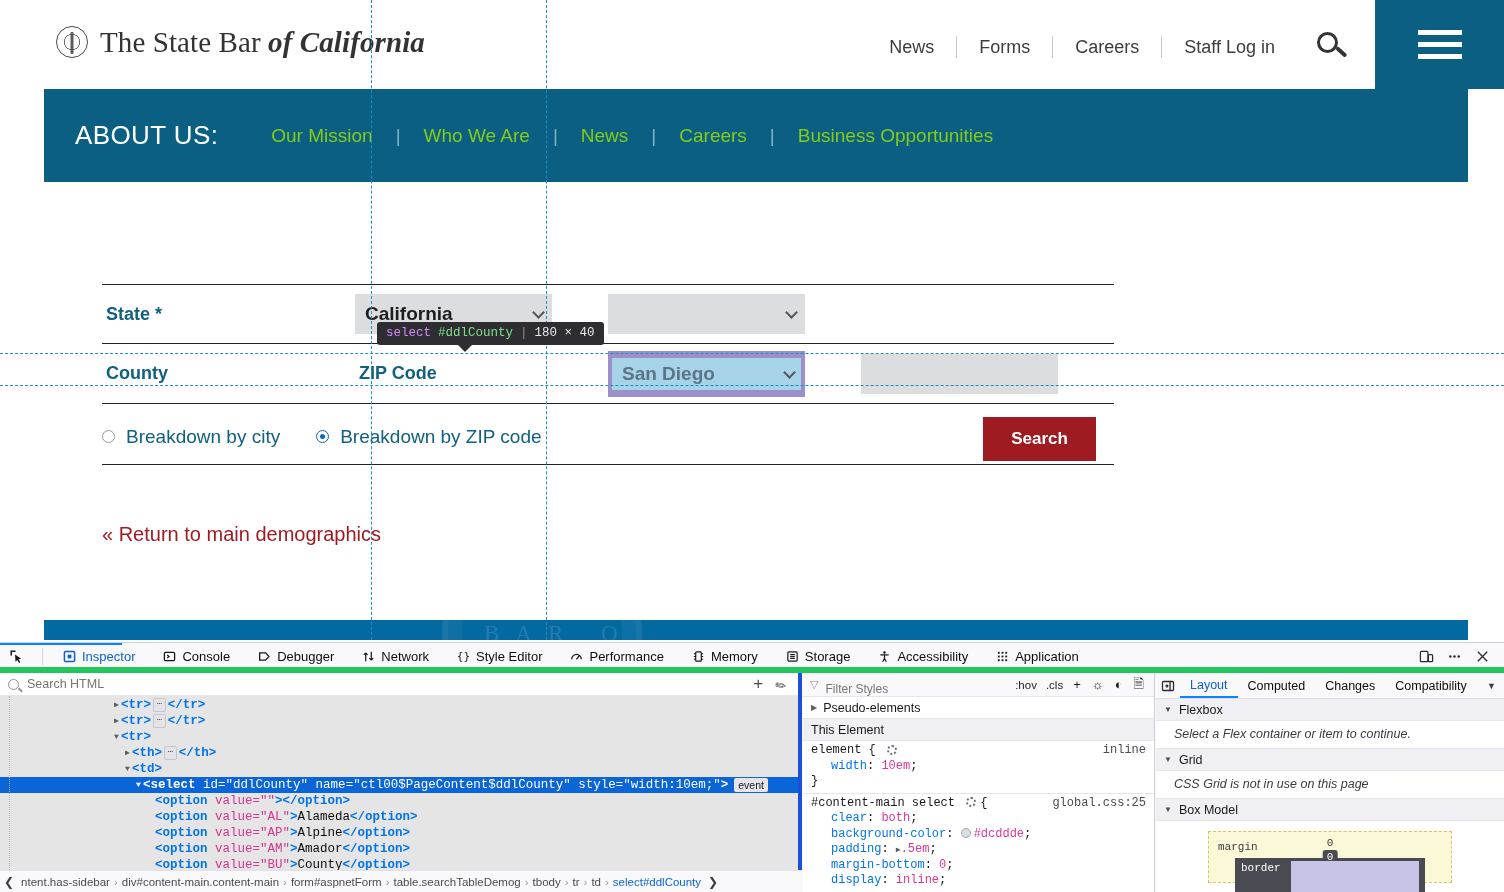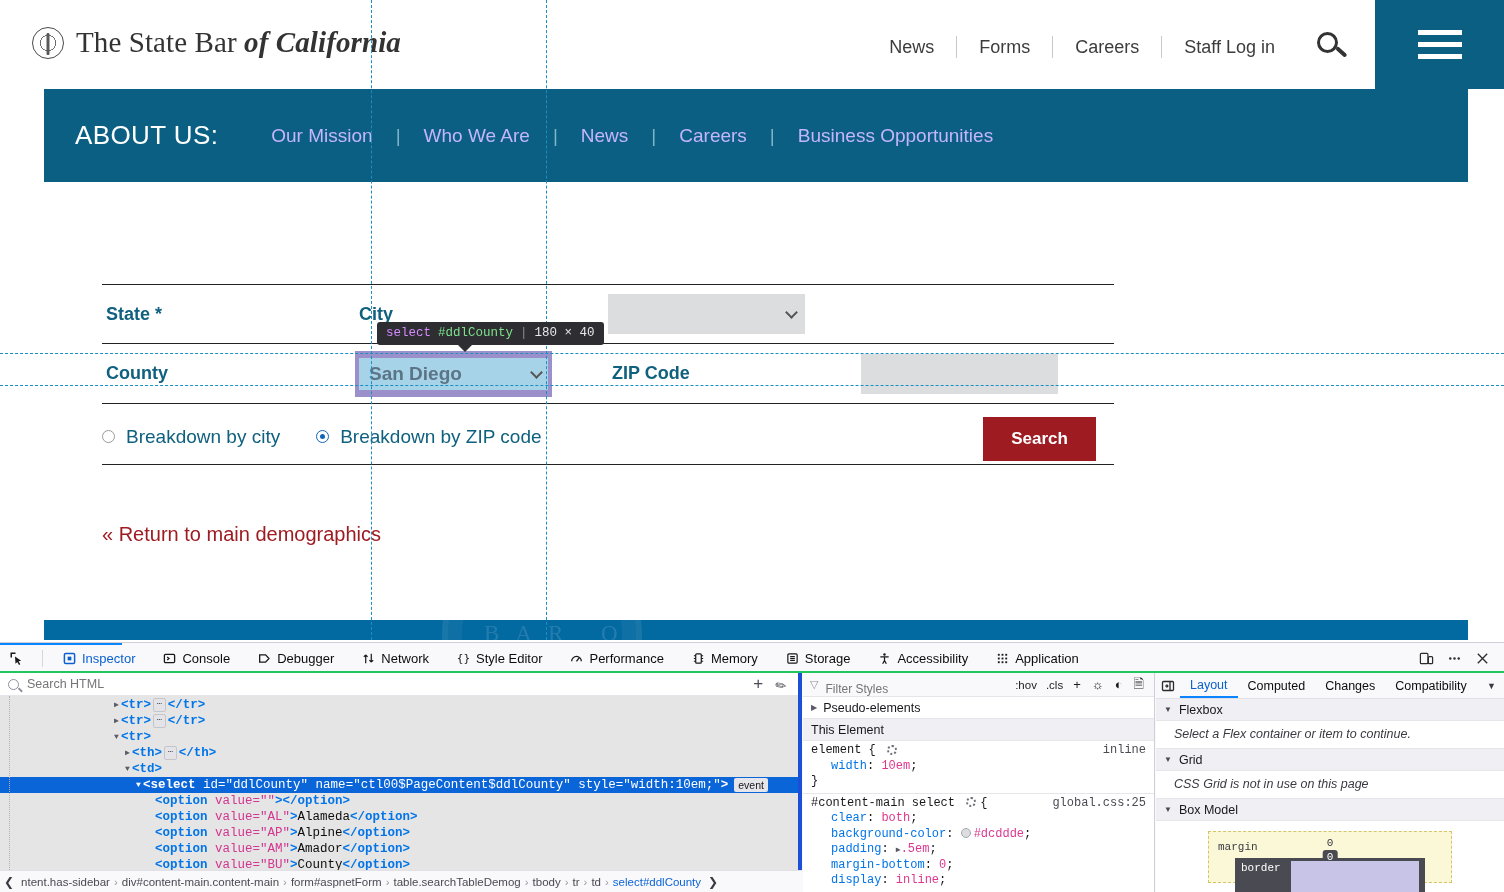--- a/index.html
+++ b/index.html
@@ -17,22 +17,22 @@
     position: absolute; left: 0; top: 0; width: 1504px; height: 640px;
     background: #ffffff; overflow: hidden;
   }
 
   
   .masthead {
     position: absolute; left: 0; top: 0; width: 1375px; height: 89px;
     background: #ffffff;
   }
   .brand {
-    position: absolute; left: 32px; top: 26px;
-    display: flex; align-items: center; gap: 12px;
+    position: absolute; left: 56px; top: 26px;
+    display: flex; gap: 12px;
   }
   .seal {
     width: 32px; height: 32px; border-radius: 50%;
     border: 1.5px solid #4a4a4a;
     background:
       radial-gradient(circle at 50% 50%, #ffffff 0 34%, #6b6b6b 35% 38%, #ffffff 39% 100%);
     position: relative; flex: none;
   }
   .seal::after {
     content: ""; position: absolute; left: 50%; top: 5px;
@@ -75,21 +75,21 @@
   .section-nav {
     position: absolute; left: 44px; top: 89px; width: 1424px; height: 93px;
     background: #0a5f83;
     display: flex; align-items: center; padding-left: 31px;
   }
   .about-label {
     font-size: 26px; color: #ffffff; letter-spacing: 0.4px; font-weight: 300;
     margin-right: 30px; white-space: nowrap;
   }
   .section-nav .nav-items { display: flex; align-items: center; font-size: 19px; }
-  .section-nav .nav-items .lnk { color: #c4b5fd; padding: 0 23px; white-space: nowrap; cursor: pointer; }
+  .section-nav .nav-items .lnk { color: #84cc16; padding: 0 23px; white-space: nowrap; cursor: pointer; }
   .section-nav .nav-items .sep { color: #7fb4c9; }
 
   
   .page-title {
     position: absolute; left: 102px; top: 190px;
     font-size: 49px; font-weight: 300; color: #1a1a1a; letter-spacing: -0.3px;
     font-family: "Liberation Sans", sans-serif;
   }
 
   .form-table {
@@ -199,21 +199,21 @@
   #devtools {
     position: absolute; left: 0; top: 642px; width: 1504px; height: 250px;
     background: #f9f9fb; border-top: 1px solid #cfcfd8;
     font-size: 12.5px; color: #0c0c0d;
   }
   .dt-accent {
     position: absolute; left: 0; top: 0; width: 122px; height: 2px; background: #0a84ff;
   }
   .dt-toolbar {
     position: absolute; left: 0; top: 2px; width: 1504px; height: 28px;
-    background: #f9f9fb; border-bottom: 2px solid #22c55e;
+    background: #f9f9fb; border-bottom: 6px solid #22c55e;
     display: flex; align-items: center; gap: 8px;
   }
   .picker-btn {
     width: 32px; height: 27px; display: flex; align-items: center; justify-content: center;
     cursor: pointer;
   }
   .tb-div { width: 1px; height: 17px; background: #d7d7db; margin: 0 2px; }
   .dt-tab {
     display: flex; align-items: center; gap: 6px; height: 27px; padding: 0 10px;
     cursor: pointer; color: #0c0c0d; white-space: nowrap; font-size: 13px;
@@ -441,40 +441,45 @@
       <div class="lnk">Careers</div>
       <div class="sep">|</div>
       <div class="lnk">Business Opportunities</div>
     </div>
   </div>
 
 
   <div class="form-table">
     <div class="frow first">
       <div class="fcell lbl">State *</div>
-      <div class="fcell lbl">City</div>
+      <div class="fcell fld">
+        <div class="sel">
+          <span>California</span>
+          <span class="chev"></span>
+        </div>
+      </div>
       <div class="fcell fld">
         <div class="sel empty">
           <span></span>
           <span class="chev"></span>
         </div>
       </div>
     </div>
 
     <div class="frow">
       <div class="fcell lbl">County</div>
+      <div class="fcell lbl">ZIP Code</div>
       <div class="fcell fld">
         <div class="sel inspected">
           <div class="content-box">
             <span>San Diego</span>
             <span class="chev" style="right:7px;"></span>
           </div>
         </div>
       </div>
-      <div class="fcell lbl">ZIP Code</div>
       <div class="fcell fld">
         <div class="sel empty">
           <span></span>
         </div>
       </div>
     </div>
   </div>
 
   <div class="radio-row">
     <div class="radio-opt">

